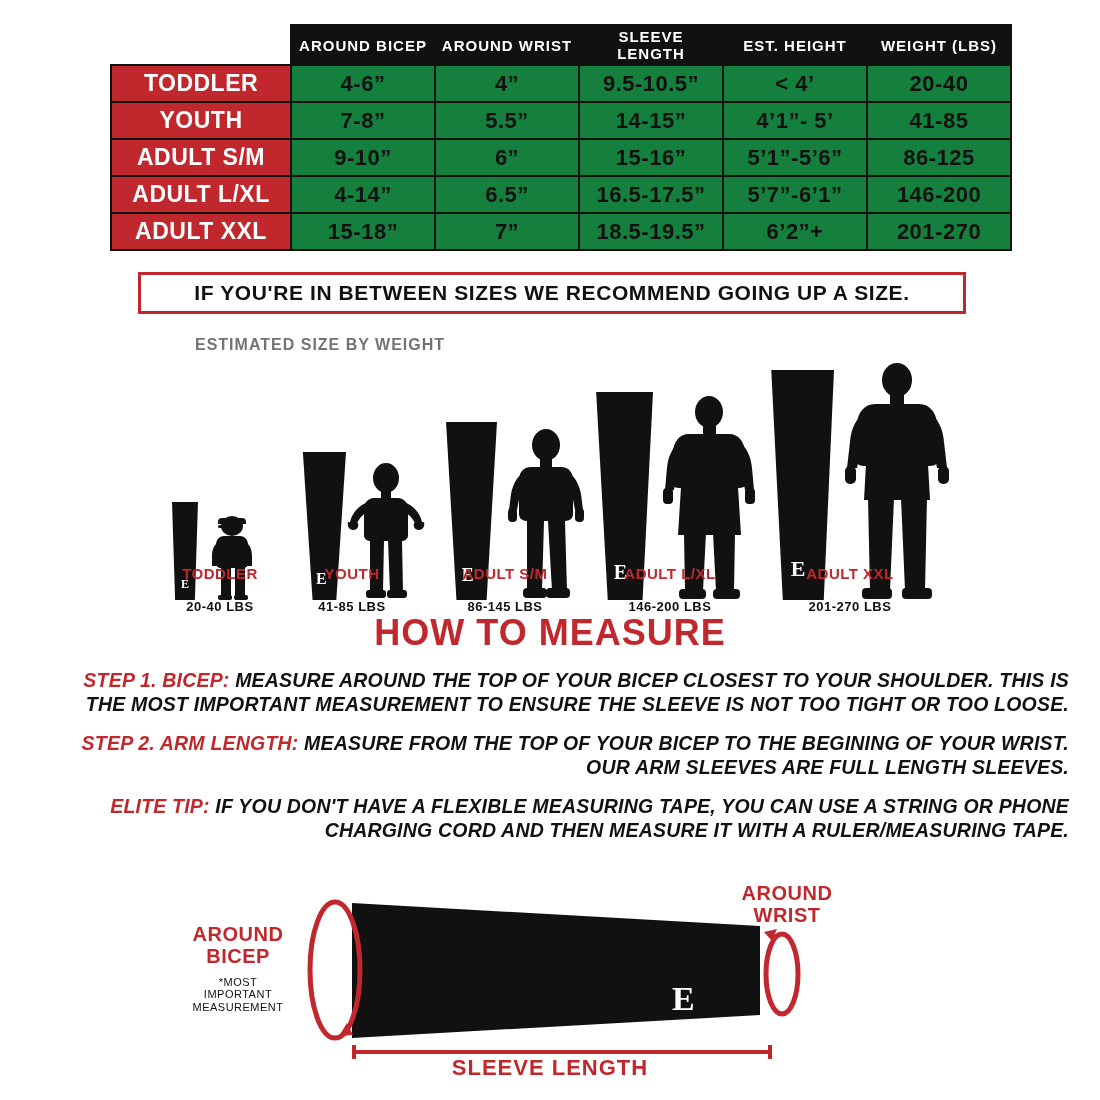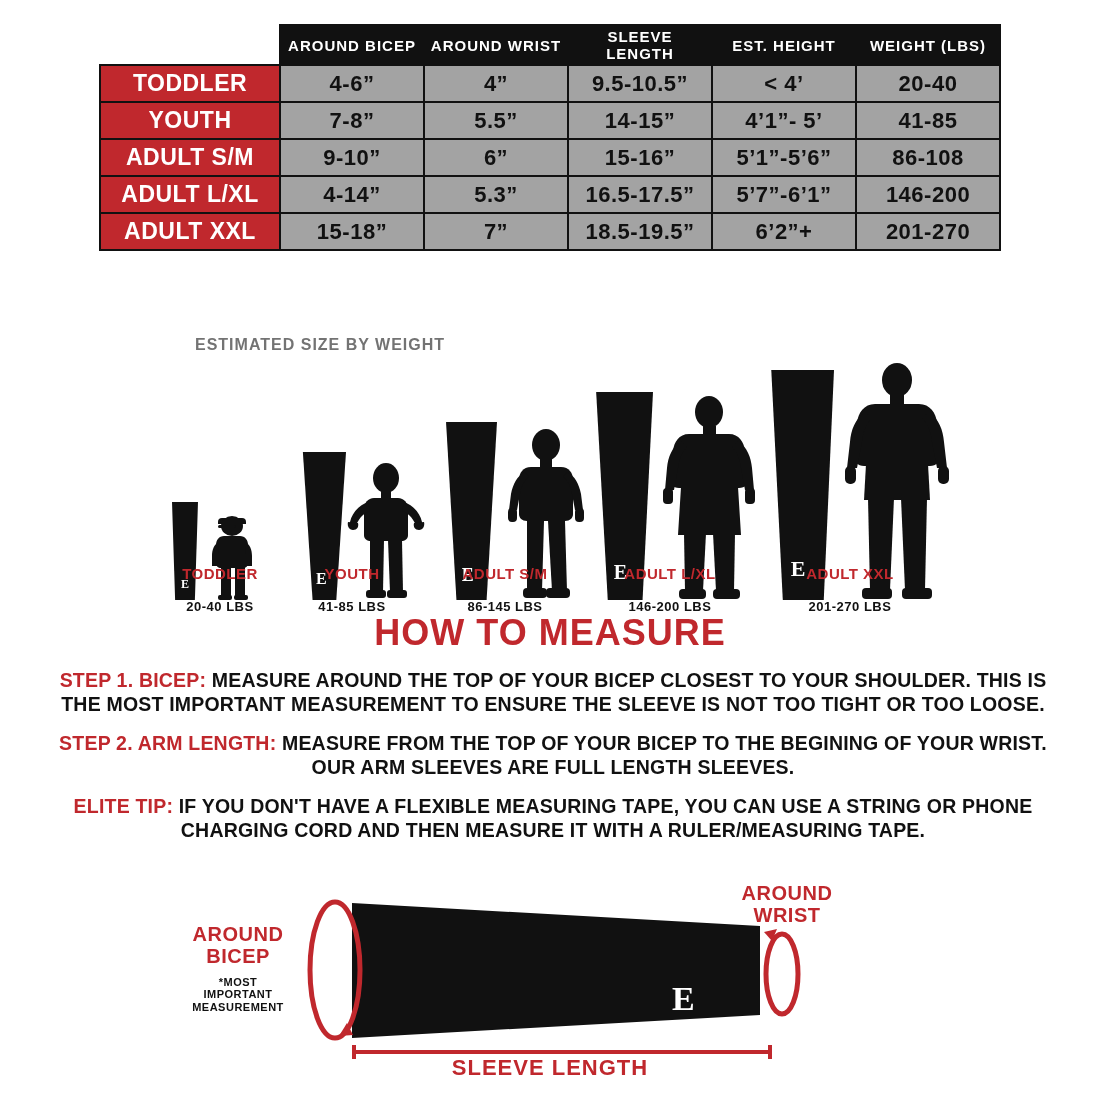--- a/index.html
+++ b/index.html
@@ -6,40 +6,40 @@
   body{
     width:1100px;height:1100px;background:#ffffff;
     font-family:"Liberation Sans", sans-serif;
     color:#111111;
     overflow:hidden;
     position:relative;
   }
   .page{width:1100px;height:1100px;position:relative;}
 
   
-  .table-wrap{position:absolute;left:99px;top:24px;width:900px;}
+  .table-wrap{position:absolute;left:110px;top:24px;width:900px;}
   table.size{border-collapse:collapse;width:900px;table-layout:fixed;}
   table.size th, table.size td{
     border:2px solid #111111;
     text-align:center;
     font-weight:bold;
     letter-spacing:.5px;
   }
   table.size thead th{
     background:#111111;color:#ffffff;
     font-size:15px;height:30px;padding:2px 2px;
     letter-spacing:1px;
   }
   table.size thead th.blank{background:#ffffff;border:none;}
   table.size td.rowhead{
     background:#c0282d;color:#ffffff;font-size:23px;height:33px;
     letter-spacing:.5px;
   }
   table.size td.val{
-    background:#a3a3a3;color:#111111;font-size:22px;height:33px;
+    background:#15803d;color:#111111;font-size:22px;height:33px;
   }
   col.c0{width:180px;}
   col.c1{width:144px;}
   col.c2{width:144px;}
   col.c3{width:144px;}
   col.c4{width:144px;}
   col.c5{width:144px;}
 
   
   .banner{
@@ -69,29 +69,29 @@
   .lbl{position:absolute;text-align:center;}
   .lbl .name{color:#c0282d;font-size:15px;font-weight:bold;letter-spacing:.5px;}
   .lbl .wt{color:#111;font-size:13px;font-weight:bold;letter-spacing:.5px;margin-top:17px;}
 
   
   .howto{
     position:absolute;left:0;top:612px;width:1100px;text-align:center;
     color:#c0282d;font-size:36px;font-weight:bold;letter-spacing:1px;
     font-family:"Liberation Sans", sans-serif;
   }
-  .steps{position:absolute;left:43px;top:668px;width:1020px;text-align:center;}
+  .steps{position:absolute;left:49px;top:668px;width:1020px;text-align:right;font-style:italic;}
   .step{font-size:19.5px;font-weight:bold;color:#111;line-height:1.25;letter-spacing:.2px;margin-bottom:14px;}
   .step .k{color:#c0282d;}
 
   
   .diagram{position:absolute;left:0;top:885px;width:1100px;height:215px;}
   .dsleeve{position:absolute;left:352px;top:18px;background:#111;}
   .dlabel{position:absolute;color:#c0282d;font-weight:bold;text-align:center;letter-spacing:.5px;}
-  .sub{color:#111;font-size:11px;line-height:1.15;font-weight:bold;}
+  .sub{color:#111;font-size:11px;line-height:1.15;font-weight:normal;}
   .sleeve-len{
     position:absolute;left:0;top:170px;width:1100px;text-align:center;
     color:#c0282d;font-size:22px;font-weight:bold;letter-spacing:1px;
   }
 </style>
 </head>
 <body>
 
 <div class="page">
 
@@ -131,42 +131,43 @@
           <td class="val">14-15”</td>
           <td class="val">4’1”- 5’</td>
           <td class="val">41-85</td>
         </tr>
         <tr>
           <td class="rowhead">ADULT S/M</td>
           <td class="val">9-10”</td>
           <td class="val">6”</td>
           <td class="val">15-16”</td>
           <td class="val">5’1”-5’6”</td>
-          <td class="val">86-108</td>
+          <td class="val">86-125</td>
         </tr>
         <tr>
           <td class="rowhead">ADULT L/XL</td>
           <td class="val">4-14”</td>
-          <td class="val">5.3”</td>
+          <td class="val">6.5”</td>
           <td class="val">16.5-17.5”</td>
           <td class="val">5’7”-6’1”</td>
           <td class="val">146-200</td>
         </tr>
         <tr>
           <td class="rowhead">ADULT XXL</td>
           <td class="val">15-18”</td>
           <td class="val">7”</td>
           <td class="val">18.5-19.5”</td>
           <td class="val">6’2”+</td>
           <td class="val">201-270</td>
         </tr>
       </tbody>
     </table>
   </div>
 
+  <div class="banner">IF YOU'RE IN BETWEEN SIZES WE RECOMMEND GOING UP A SIZE.</div>
 
   <div class="est-title">ESTIMATED SIZE BY WEIGHT</div>
 
   <div class="figures">
 
     <div class="group" style="left:22px;width:100px;height:110px;">
       <div class="sleeve" style="left:0;width:26px;height:98px;clip-path:polygon(0% 0%,100% 0%,88% 100%,12% 100%);">
         <span class="e" style="font-size:12px;bottom:8px;">E</span>
       </div>
       <svg class="person" width="60" height="90" viewBox="0 0 60 90" style="left:32px;">

